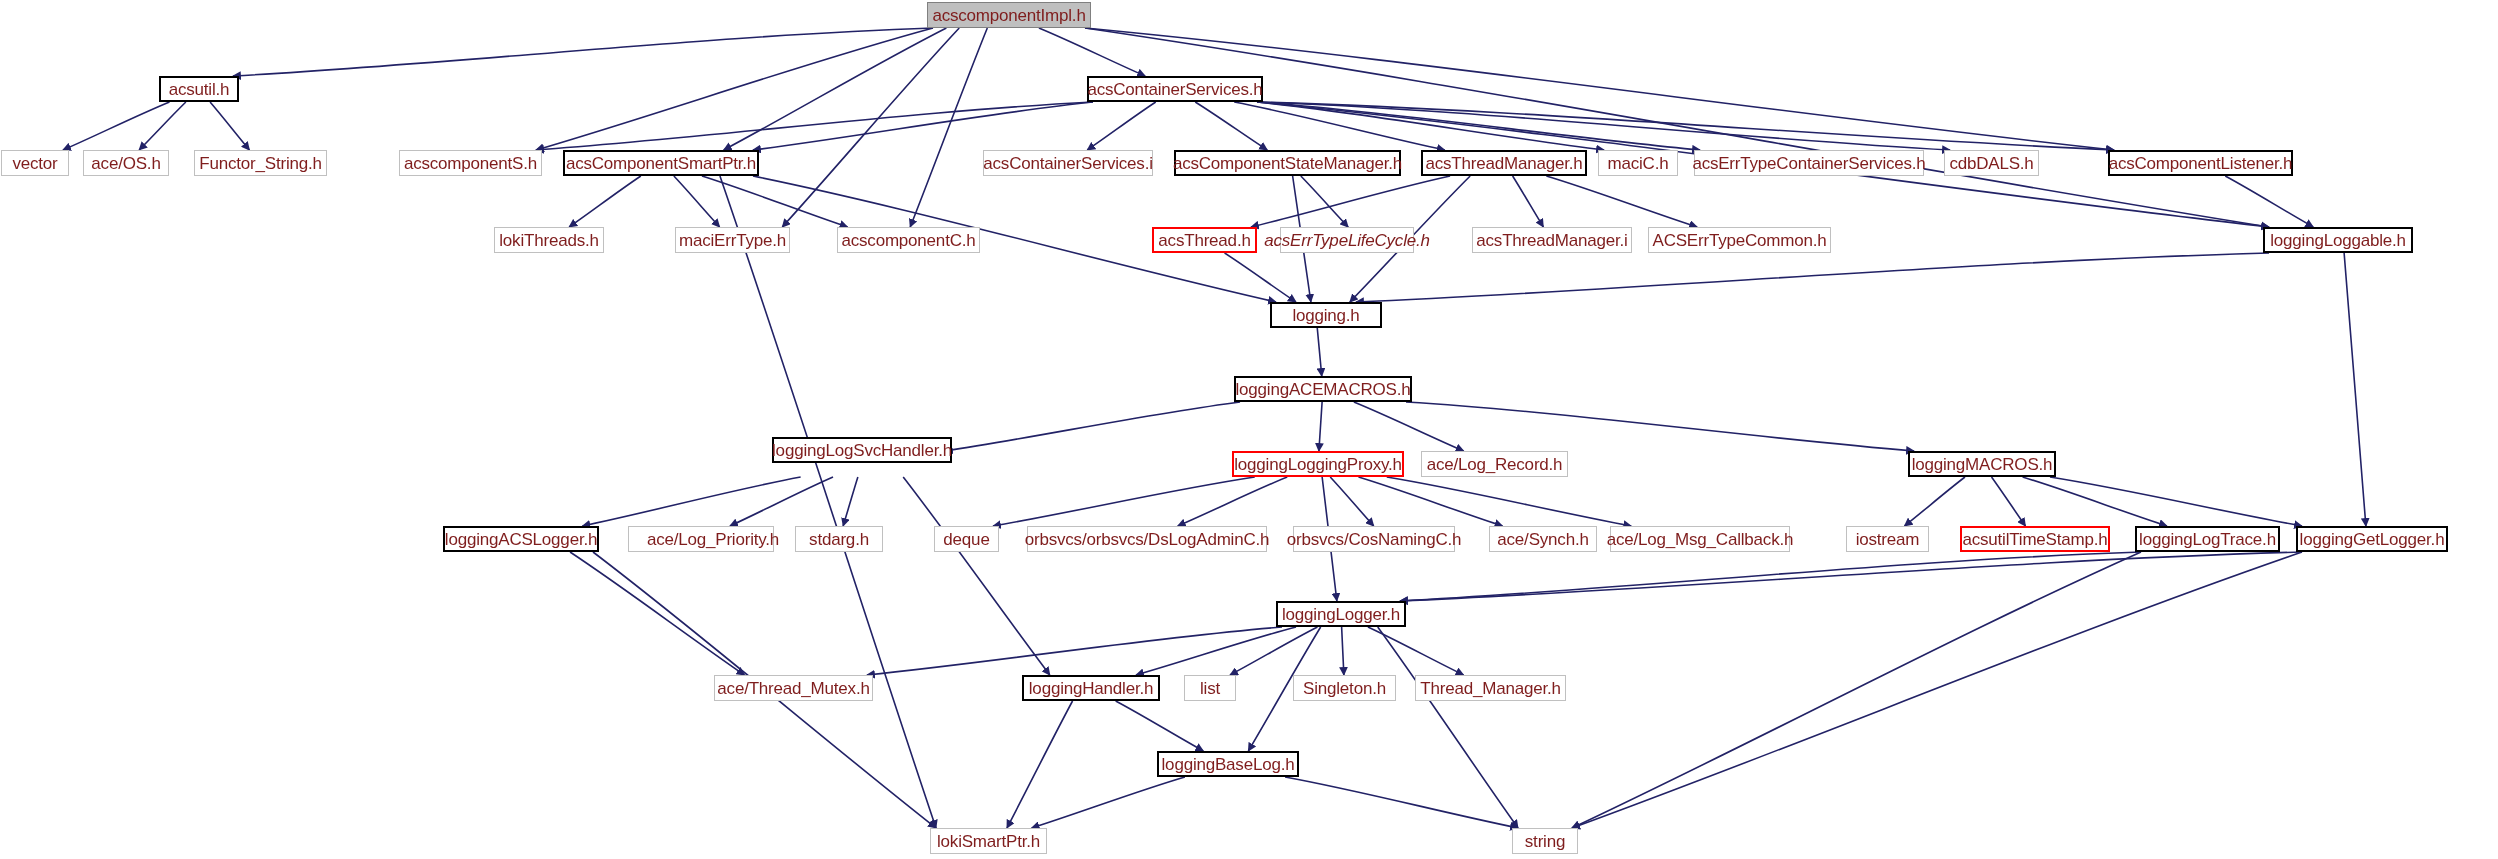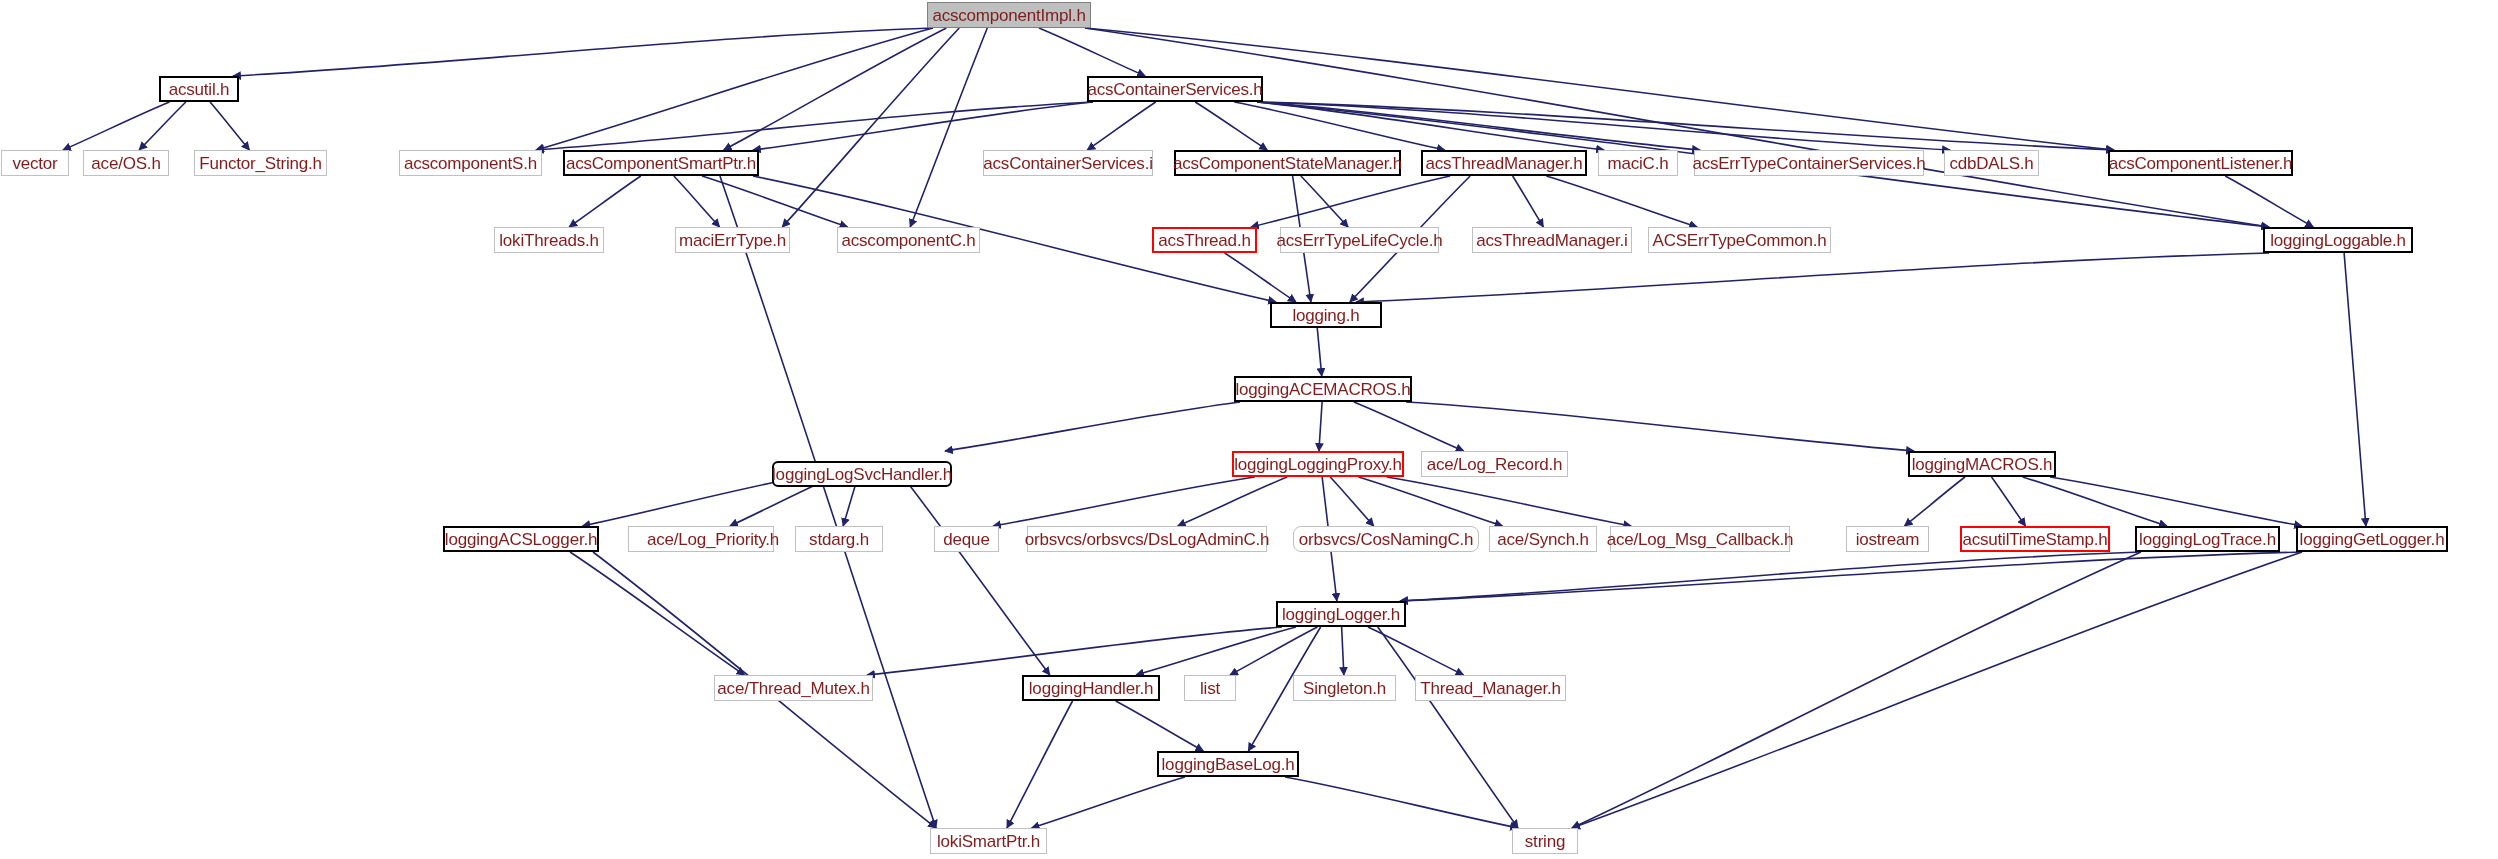--- a/index.html
+++ b/index.html
@@ -128,36 +128,36 @@
       <div class="node bold" style="left: 1174px; top: 150px; width: 227px;">acsComponentStateManager.h</div>
       <div class="node bold" style="left: 1421px; top: 150px; width: 166px;">acsThreadManager.h</div>
       <div class="node thin" style="left: 1598px; top: 150px; width: 80px;">maciC.h</div>
       <div class="node thin" style="left: 1694px; top: 150px; width: 230px;">acsErrTypeContainerServices.h</div>
       <div class="node thin" style="left: 1944px; top: 150px; width: 95px;">cdbDALS.h</div>
       <div class="node bold" style="left: 2108px; top: 150px; width: 185px;">acsComponentListener.h</div>
       <div class="node thin" style="left: 494px; top: 227px; width: 110px;">lokiThreads.h</div>
       <div class="node thin" style="left: 675px; top: 227px; width: 115px;">maciErrType.h</div>
       <div class="node thin" style="left: 817px; top: 227px; width: 143px; margin-left: 20px;">acscomponentC.h</div>
       <div class="node red" style="left: 1152px; top: 227px; width: 105px;">acsThread.h</div>
-      <div class="node thin" style="left: 1280px; top: 227px; width: 159px;">acsErrTypeLifeCycle.h</div>
+      <div class="node thin" style="left: 1280px; top: 227px; width: 134px; font-style: italic;">acsErrTypeLifeCycle.h</div>
       <div class="node thin" style="left: 1472px; top: 227px; width: 160px;">acsThreadManager.i</div>
       <div class="node thin" style="left: 1648px; top: 227px; width: 183px;">ACSErrTypeCommon.h</div>
       <div class="node bold" style="left: 2263px; top: 227px; width: 150px;">loggingLoggable.h</div>
       <div class="node bold" style="left: 1270px; top: 302px; width: 112px;">logging.h</div>
       <div class="node bold" style="left: 1234px; top: 376px; width: 178px;">loggingACEMACROS.h</div>
-      <div class="node bold" style="left: 772px; top: 461px; width: 180px; border-radius: 6px;">loggingLogSvcHandler.h</div>
+      <div class="node bold" style="left: 772px; top: 437px; width: 180px;">loggingLogSvcHandler.h</div>
       <div class="node red" style="left: 1232px; top: 451px; width: 172px;">loggingLoggingProxy.h</div>
       <div class="node thin" style="left: 1421px; top: 451px; width: 147px;">ace/Log_Record.h</div>
       <div class="node bold" style="left: 1908px; top: 451px; width: 148px;">loggingMACROS.h</div>
       <div class="node bold" style="left: 443px; top: 526px; width: 156px;">loggingACSLogger.h</div>
       <div class="node thin" style="left: 628px; top: 526px; width: 146px; padding-left: 31px;">ace/Log_Priority.h</div>
       <div class="node thin" style="left: 795px; top: 526px; width: 88px;">stdarg.h</div>
       <div class="node thin" style="left: 934px; top: 526px; width: 65px;">deque</div>
       <div class="node thin" style="left: 1027px; top: 526px; width: 240px;">orbsvcs/orbsvcs/DsLogAdminC.h</div>
-      <div class="node thin" style="left: 1293px; top: 526px; width: 186px; border-radius: 8px;">orbsvcs/CosNamingC.h</div>
+      <div class="node thin" style="left: 1293px; top: 526px; width: 162px;">orbsvcs/CosNamingC.h</div>
       <div class="node thin" style="left: 1489px; top: 526px; width: 108px;">ace/Synch.h</div>
       <div class="node thin" style="left: 1610px; top: 526px; width: 180px;">ace/Log_Msg_Callback.h</div>
       <div class="node thin" style="left: 1846px; top: 526px; width: 83px;">iostream</div>
       <div class="node red" style="left: 1960px; top: 526px; width: 150px;">acsutilTimeStamp.h</div>
       <div class="node bold" style="left: 2135px; top: 526px; width: 145px;">loggingLogTrace.h</div>
       <div class="node bold" style="left: 2296px; top: 526px; width: 152px;">loggingGetLogger.h</div>
       <div class="node bold" style="left: 1276px; top: 601px; width: 130px;">loggingLogger.h</div>
       <div class="node thin" style="left: 714px; top: 675px; width: 159px;">ace/Thread_Mutex.h</div>
       <div class="node bold" style="left: 1022px; top: 675px; width: 138px;">loggingHandler.h</div>
       <div class="node thin" style="left: 1184px; top: 675px; width: 52px;">list</div>

